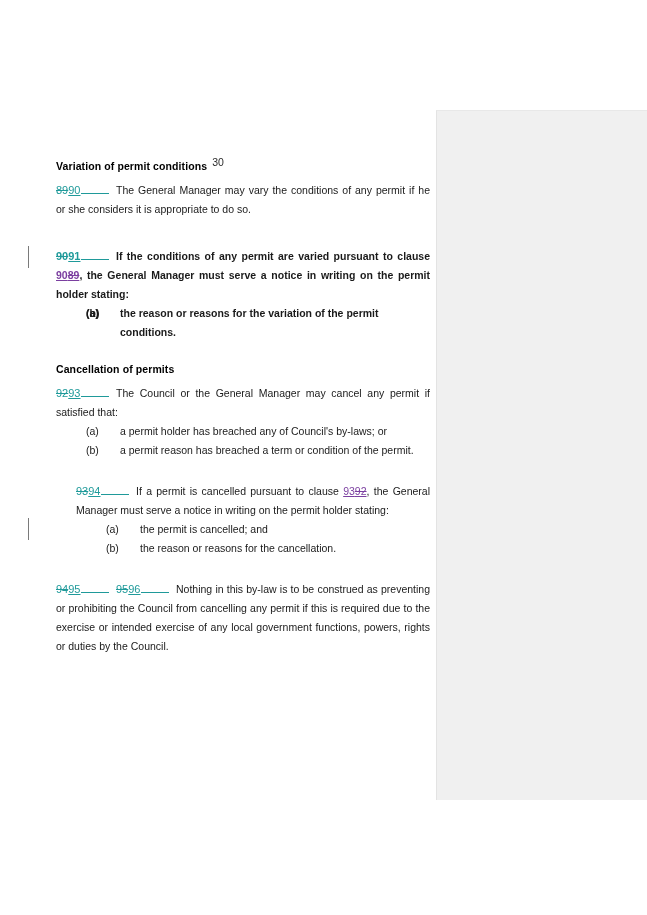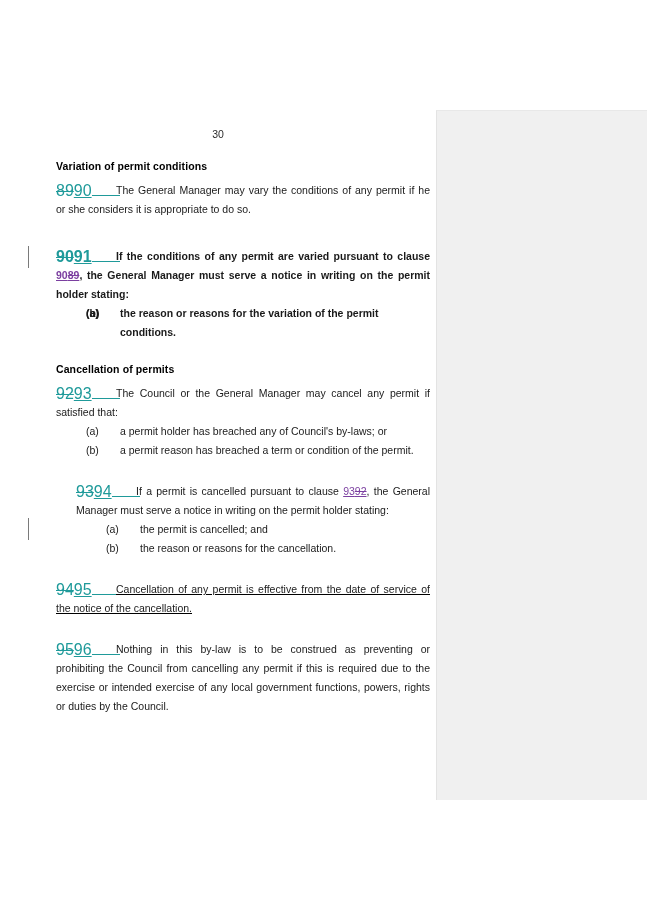--- a/index.html
+++ b/index.html
@@ -41,21 +41,21 @@
   #content {
     position: absolute;
     left: 0;
     top: 0;
     width: 436px;
     height: 915px;
   }
 
   .page-number {
     position: absolute;
-    top: 128px;
+    top: 156px;
     left: 0;
     width: 436px;
     text-align: center;
     font-size: 10.5px;
     color: #2b2b2b;
   }
 
   .body-col {
     position: absolute;
     left: 56px;
@@ -90,21 +90,21 @@
   }
   .clause p.clause-body.first-line {
     padding-left: 0;
     text-indent: 0;
   }
 
   
   .clause-num {
     float: left;
     width: 60px;
-    font-size: 16px;
+    font-size: 11px;
     line-height: 19px;
     white-space: nowrap;
     overflow: visible;
   }
 
   
   .del {
     color: #1f9a9a;
     text-decoration: line-through;
   }
@@ -200,21 +200,21 @@
 
       <div class="clause" style="margin-top:22px;margin-left:20px;">
         <p class="clause-body first-line"><span class="clause-num"><span class="del">93</span><span class="ins">94</span><span class="leader" style="width:28px;"></span></span><span>If a permit is cancelled pursuant to clause </span><span class="ref-ins">93</span><span class="ref-del">92</span><span>, the General Manager must serve a notice in writing on the permit holder stating:</span></p>
         <ul class="sub-list">
           <li><span class="sub-marker">(a)</span><span>the permit is cancelled; and</span></li>
           <li><span class="sub-marker">(b)</span><span>the reason or reasons for the cancellation.</span></li>
         </ul>
       </div>
 
       <div class="clause" style="margin-top:22px;text-decoration:underline;">
-        <p class="clause-body first-line"><span class="clause-num"><span class="del">94</span><span class="ins">95</span><span class="leader" style="width:28px;"></span></span><span>Cancellation of any permit is effective from the date of service of the notice of the cancellation.</span></p>
+        <p class="clause-body first-line"><span class="clause-num"><span class="del">94</span><span class="ins">95</span><span class="leader" style="width:28px;"></span></span></p>
       </div>
 
       <div class="clause" style="margin-top:22px;">
         <p class="clause-body first-line"><span class="clause-num"><span class="del">95</span><span class="ins">96</span><span class="leader" style="width:28px;"></span></span><span>Nothing in this by-law is to be construed as preventing or prohibiting the Council from cancelling any permit if this is required due to the exercise or intended exercise of any local government functions, powers, rights or duties by the Council.</span></p>
       </div>
 
     </div>
   </div>
 </div>
 

